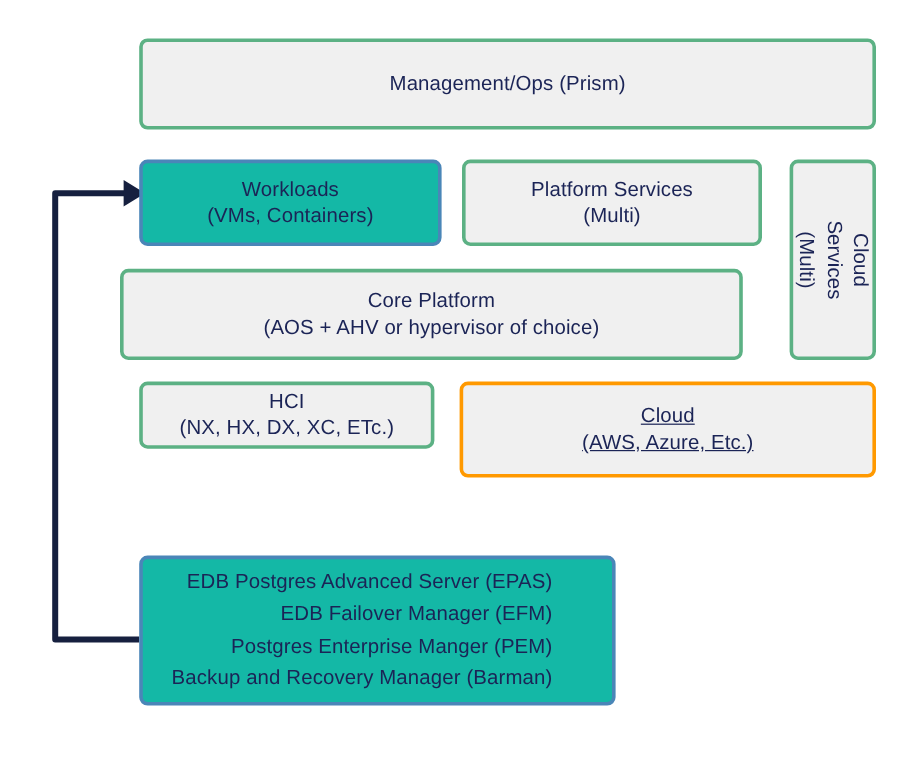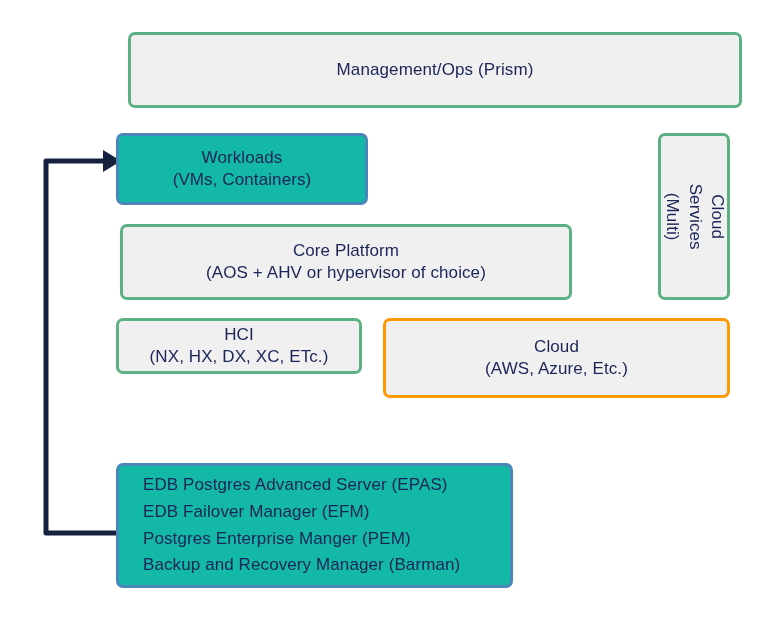--- a/index.html
+++ b/index.html
@@ -44,65 +44,69 @@
   
   .node.vertical .label {
     transform: rotate(90deg);
     transform-origin: center center;
     white-space: pre-line;
     padding: 0;
   }
 
   .node.list {
     justify-content: flex-start;
-    text-align: left;
+    text-align: right;
   }
   .node.list .label {
     padding: 0 0 0 24px;
     line-height: 1.58;
   }
 
   #connector { position: absolute; left: 0; top: 0; }
 </style>
 </head>
 <body>
 
 <div id="canvas">
 
   <svg id="connector" width="766" height="637" aria-hidden="true">
     <path d="M 116 533 L 46 533 L 46 161 L 104 161" fill="none" stroke="#16203f" stroke-width="5" stroke-linecap="butt" stroke-linejoin="round"></path>
     <polygon points="103,150 103,172 121,161" fill="#16203f"></polygon>
   </svg>
 
-  <div class="node green" style="left:116px; top:32px; width:614px; height:76px;margin-left:12px;">
+  <div class="node green" style="left:116px; top:32px; width:614px; height:76px;">
     <span class="label">Management/Ops (Prism)</span>
   </div>
 
   <div class="node blue" style="left:116px; top:133px; width:252px; height:72px;">
     <span class="label">Workloads
 (VMs, Containers)</span>
   </div>
 
+  <div class="node green" style="left:385px; top:133px; width:250px; height:72px;">
+    <span class="label">Platform Services
+(Multi)</span>
+  </div>
 
   <div class="node green vertical" style="left:658px; top:133px; width:72px; height:167px;">
     <span class="label">Cloud Services
 (Multi)</span>
   </div>
 
-  <div class="node green" style="left:120px; top:224px; width:452px; height:76px;">
+  <div class="node green" style="left:100px; top:224px; width:519px; height:76px;">
     <span class="label">Core Platform
 (AOS + AHV or hypervisor of choice)</span>
   </div>
 
   <div class="node green" style="left:116px; top:318px; width:246px; height:56px;">
     <span class="label">HCI
 (NX, HX, DX, XC, ETc.)</span>
   </div>
 
-  <div class="node orange" style="left:383px; top:318px; width:347px; height:80px;">
+  <div class="node orange" style="left:383px; top:318px; width:347px; height:80px;text-decoration:underline;">
     <span class="label">Cloud
 (AWS, Azure, Etc.)</span>
   </div>
 
   <div class="node blue list" style="left:116px; top:463px; width:397px; height:125px;">
     <span class="label">EDB Postgres Advanced Server (EPAS)
 EDB Failover Manager (EFM)
 Postgres Enterprise Manger (PEM)
 Backup and Recovery Manager (Barman)</span>
   </div>

